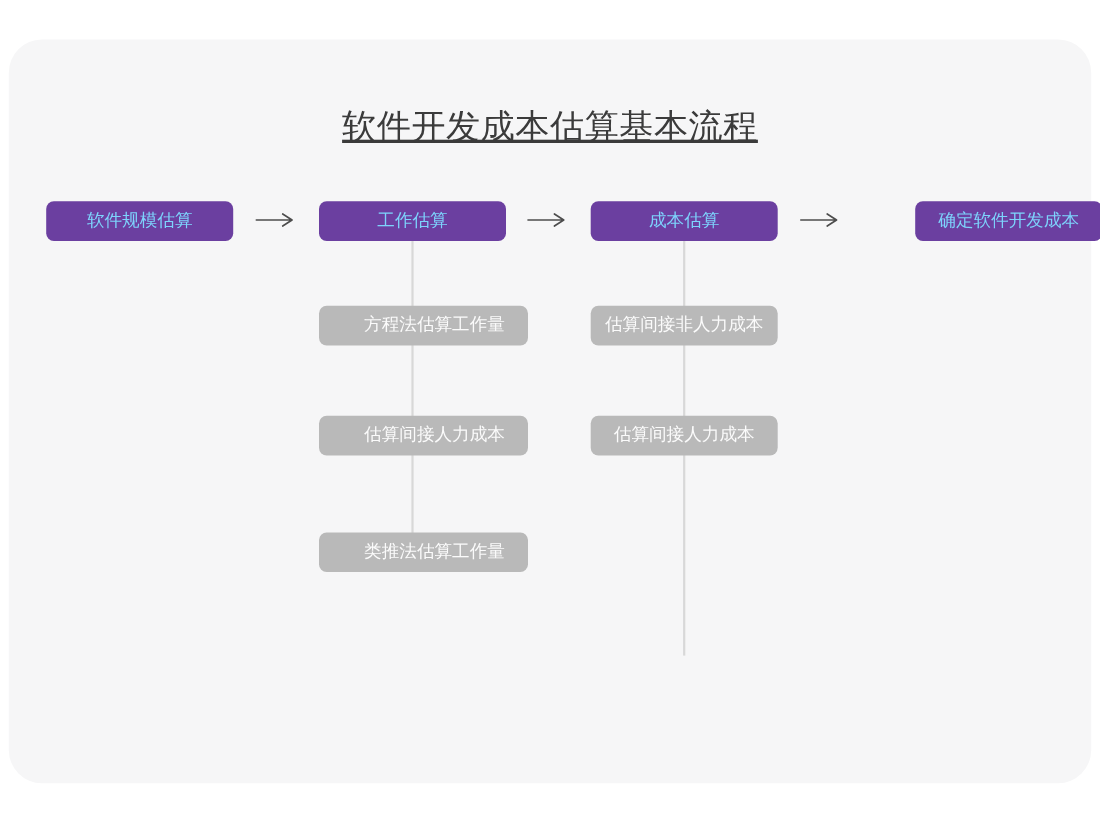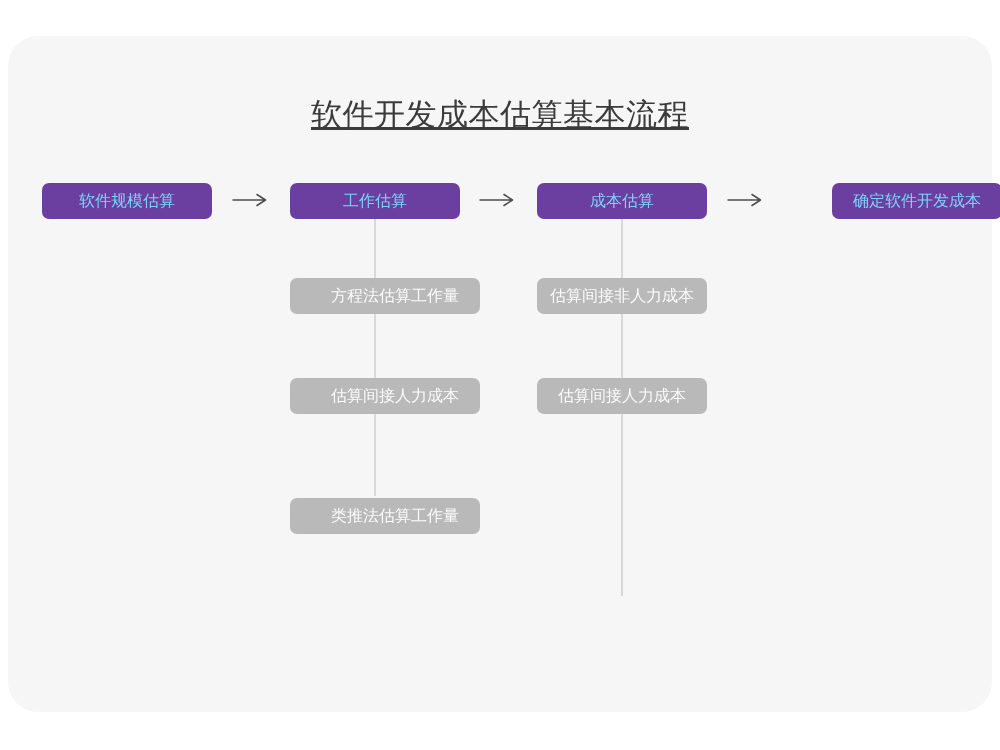--- a/index.html
+++ b/index.html
@@ -99,17 +99,17 @@
   <div class="node primary" style="left:537px">成本估算</div>
 
   <svg class="arrow" style="left:726px" viewBox="0 0 40 14">
     <path d="M2 7 H34 M26 1.5 L34.5 7 L26 12.5" fill="none" stroke="#4d4d4d" stroke-width="1.5" stroke-linecap="round" stroke-linejoin="round"></path>
   </svg>
 
   <div class="node primary" style="left:832px">确定软件开发成本</div>
 
   <div class="node secondary col2" style="top:278px">方程法估算工作量</div>
   <div class="node secondary col2" style="top:378px">估算间接人力成本</div>
-  <div class="node secondary col2" style="top:498px">类推法估算工作量</div>
+  <div class="node secondary col2" style="top:484px">类推法估算工作量</div>
 
   <div class="node secondary col3" style="top:278px">估算间接非人力成本</div>
   <div class="node secondary col3" style="top:378px">估算间接人力成本</div>
 </div>
 
 </body></html>

